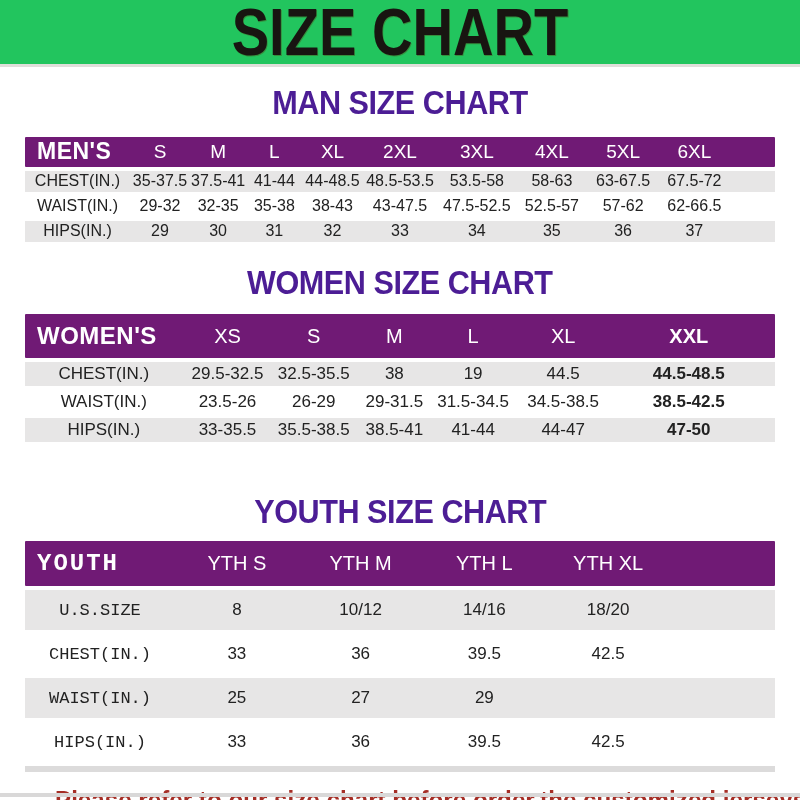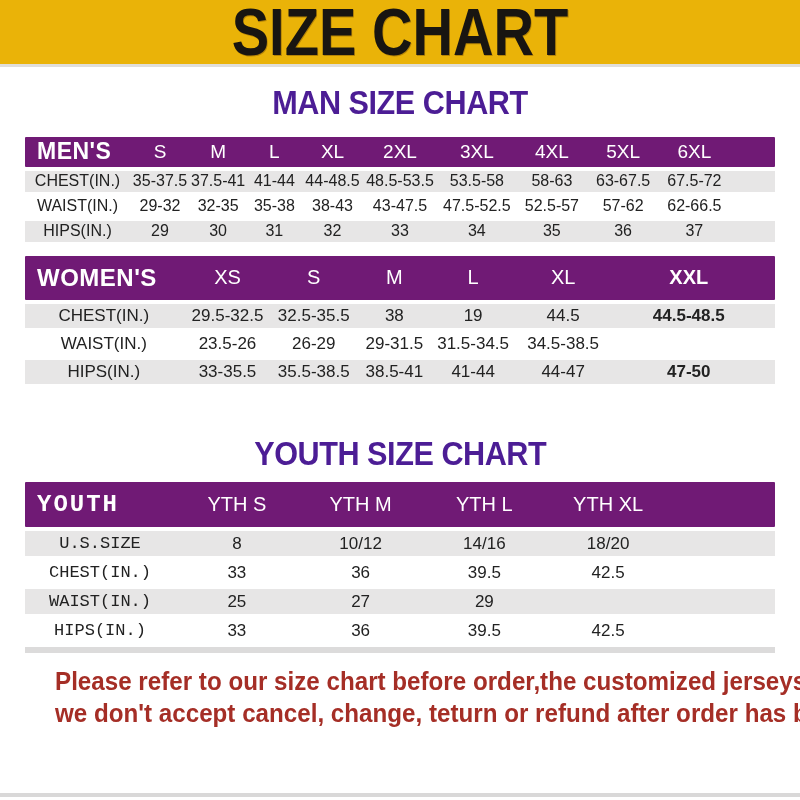--- a/index.html
+++ b/index.html
@@ -64,21 +64,21 @@
   .men .trow    { height: 21px; font-size: 16px; }
   .men .head-label { font-size: 23px; }
   .men .head-size  { font-size: 19px; }
 
   .women .thead { height: 44px; }
   .women .trow  { height: 24px; font-size: 17px; }
   .women .head-label { font-size: 24px; }
   .women .head-size  { font-size: 20px; }
 
   .youth .thead { height: 45px; }
-  .youth .trow  { height: 25px; font-size: 17px; }
+  .youth .trow  { height: 40px; font-size: 17px; }
   .youth .head-label { font-size: 24px; letter-spacing: 2px; }
   .youth .head-size  { font-size: 20px; }
 
   
   
   .men .c0 { width: 14%; }
   .men .c1 { width: 8%; }
   .men .c2 { width: 7.5%; }
   .men .c3 { width: 7.5%; }
   .men .c4 { width: 8%; }
@@ -113,21 +113,21 @@
   }
 
   .page-bottom-line {
     position: absolute; left: 0; bottom: 3px;
     width: 100%; height: 4px; background: #D9D8D8;
   }
 </style>
 </head>
 <body>
 
-<header class="banner" style="background: #eab308;">
+<header class="banner" style="background: #22c55e;">
   <span class="banner-title">SIZE CHART</span>
 </header>
 
 <div class="content">
 
   <section>
     <h2 class="h-man"><span>MAN SIZE CHART</span></h2>
     <div class="sizetable men">
         <div class="thead">
           <div class="cell c0 head-label">MEN'S</div>
@@ -174,20 +174,21 @@
           <div class="cell c5">33</div>
           <div class="cell c6">34</div>
           <div class="cell c7">35</div>
           <div class="cell c8">36</div>
           <div class="cell c9">37</div>
         </div>
       </div>
   </section>
 
   <section>
+    <h2 class="h-women"><span>WOMEN SIZE CHART</span></h2>
     <div class="sizetable women">
         <div class="thead">
           <div class="cell c0 head-label">WOMEN'S</div>
           <div class="cell c1 head-size">XS</div>
           <div class="cell c2 head-size">S</div>
           <div class="cell c3 head-size">M</div>
           <div class="cell c4 head-size">L</div>
           <div class="cell c5 head-size">XL</div>
           <div class="cell c6 head-size">XXL</div>
         </div>
@@ -200,20 +201,21 @@
           <div class="cell c5">44.5</div>
           <div class="cell c6">44.5-48.5</div>
         </div>
         <div class="trow">
           <div class="cell c0 row-label">WAIST(IN.)</div>
           <div class="cell c1">23.5-26</div>
           <div class="cell c2">26-29</div>
           <div class="cell c3">29-31.5</div>
           <div class="cell c4">31.5-34.5</div>
           <div class="cell c5">34.5-38.5</div>
+          <div class="cell c6">38.5-42.5</div>
         </div>
         <div class="trow">
           <div class="cell c0 row-label">HIPS(IN.)</div>
           <div class="cell c1">33-35.5</div>
           <div class="cell c2">35.5-38.5</div>
           <div class="cell c3">38.5-41</div>
           <div class="cell c4">41-44</div>
           <div class="cell c5">44-47</div>
           <div class="cell c6">47-50</div>
         </div>

